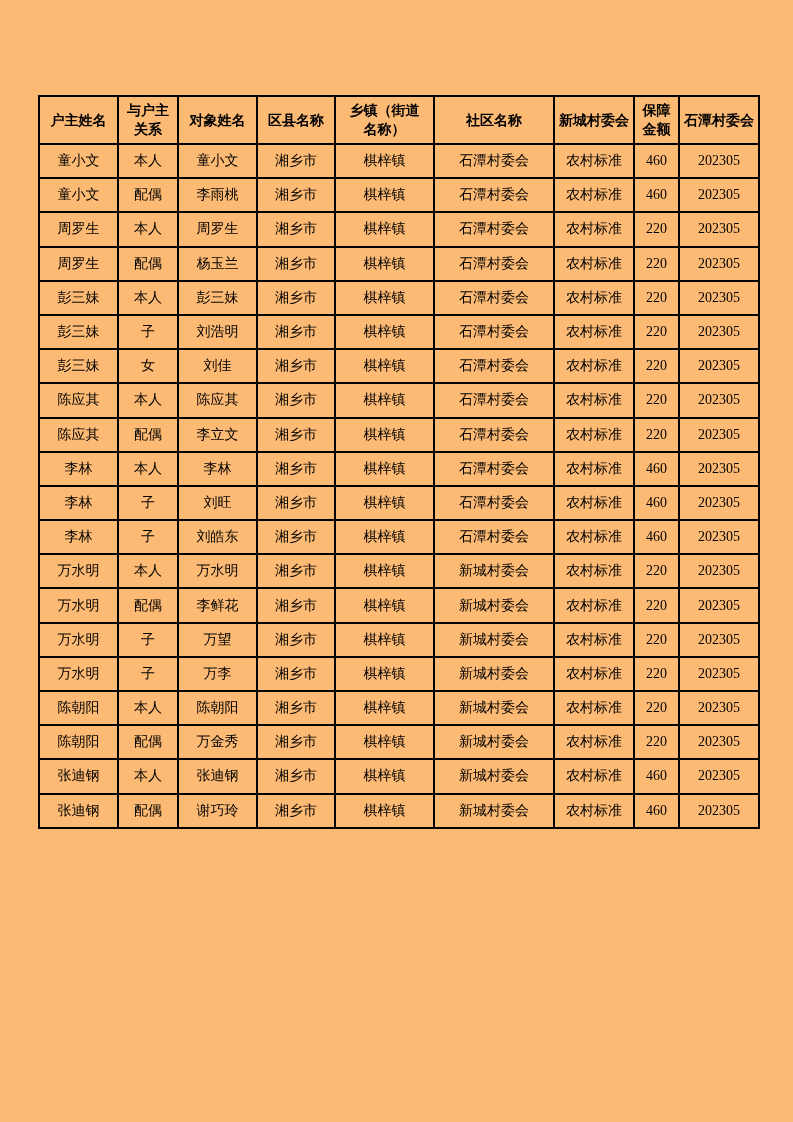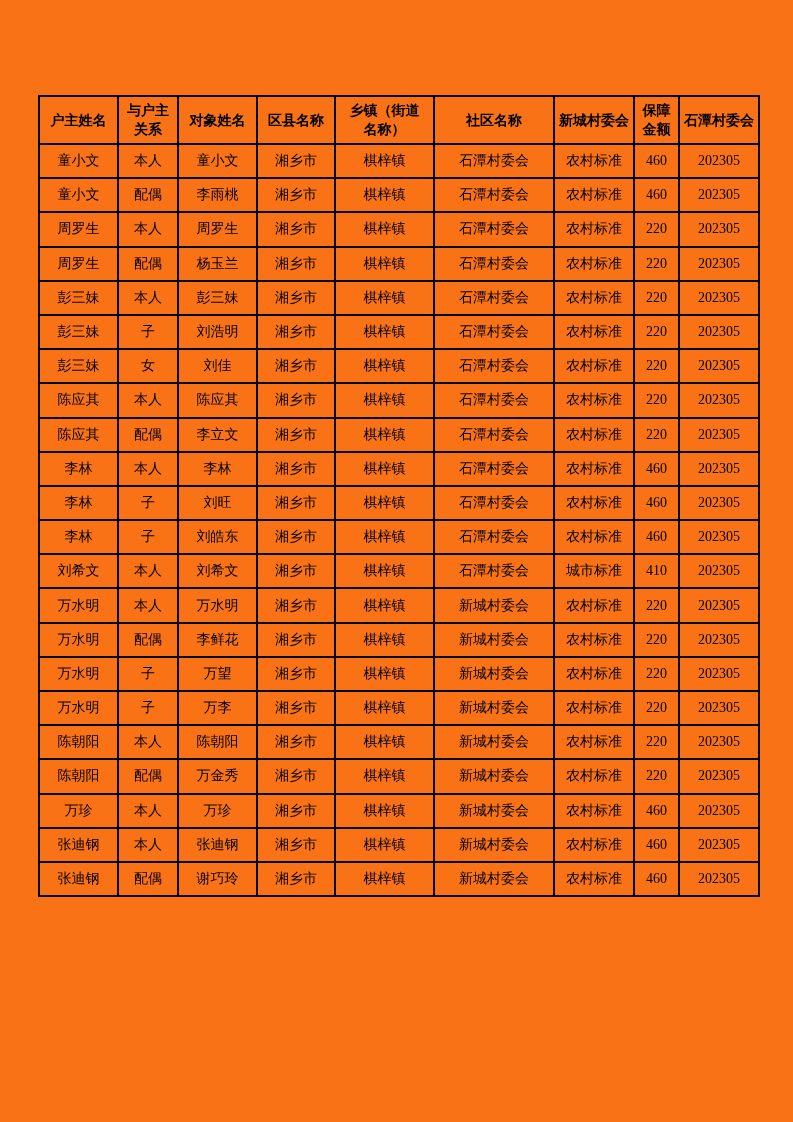--- a/index.html
+++ b/index.html
@@ -6,21 +6,21 @@
     margin: 0;
     padding: 0;
     background: #ffffff;
     font-family: "Liberation Serif", "DejaVu Serif", serif;
     color: #000000;
   }
   .page {
     position: relative;
     width: 793px;
     height: 1122px;
-    background: #f97316;
+    background: #fdba74;
     overflow: hidden;
   }
   table.benefits-table {
     position: absolute;
     left: 38px;
     top: 95px;
     width: 722px;
     border-collapse: collapse;
     table-layout: fixed;
   }
@@ -203,31 +203,20 @@
           <td>子</td>
           <td>刘皓东</td>
           <td>湘乡市</td>
           <td>棋梓镇</td>
           <td>石潭村委会</td>
           <td>农村标准</td>
           <td>460</td>
           <td>202305</td>
         </tr>
         <tr>
-          <td>刘希文</td>
-          <td>本人</td>
-          <td>刘希文</td>
-          <td>湘乡市</td>
-          <td>棋梓镇</td>
-          <td>石潭村委会</td>
-          <td>城市标准</td>
-          <td>410</td>
-          <td>202305</td>
-        </tr>
-        <tr>
           <td>万水明</td>
           <td>本人</td>
           <td>万水明</td>
           <td>湘乡市</td>
           <td>棋梓镇</td>
           <td>新城村委会</td>
           <td>农村标准</td>
           <td>220</td>
           <td>202305</td>
         </tr>
@@ -277,31 +266,20 @@
         </tr>
         <tr>
           <td>陈朝阳</td>
           <td>配偶</td>
           <td>万金秀</td>
           <td>湘乡市</td>
           <td>棋梓镇</td>
           <td>新城村委会</td>
           <td>农村标准</td>
           <td>220</td>
-          <td>202305</td>
-        </tr>
-        <tr>
-          <td>万珍</td>
-          <td>本人</td>
-          <td>万珍</td>
-          <td>湘乡市</td>
-          <td>棋梓镇</td>
-          <td>新城村委会</td>
-          <td>农村标准</td>
-          <td>460</td>
           <td>202305</td>
         </tr>
         <tr>
           <td>张迪钢</td>
           <td>本人</td>
           <td>张迪钢</td>
           <td>湘乡市</td>
           <td>棋梓镇</td>
           <td>新城村委会</td>
           <td>农村标准</td>

